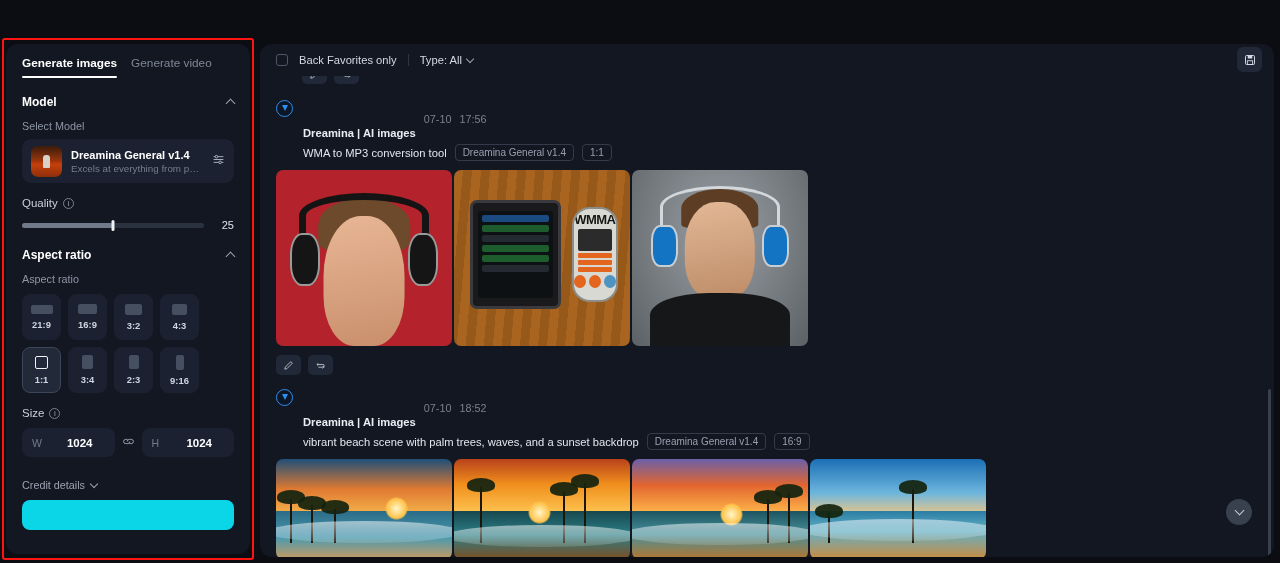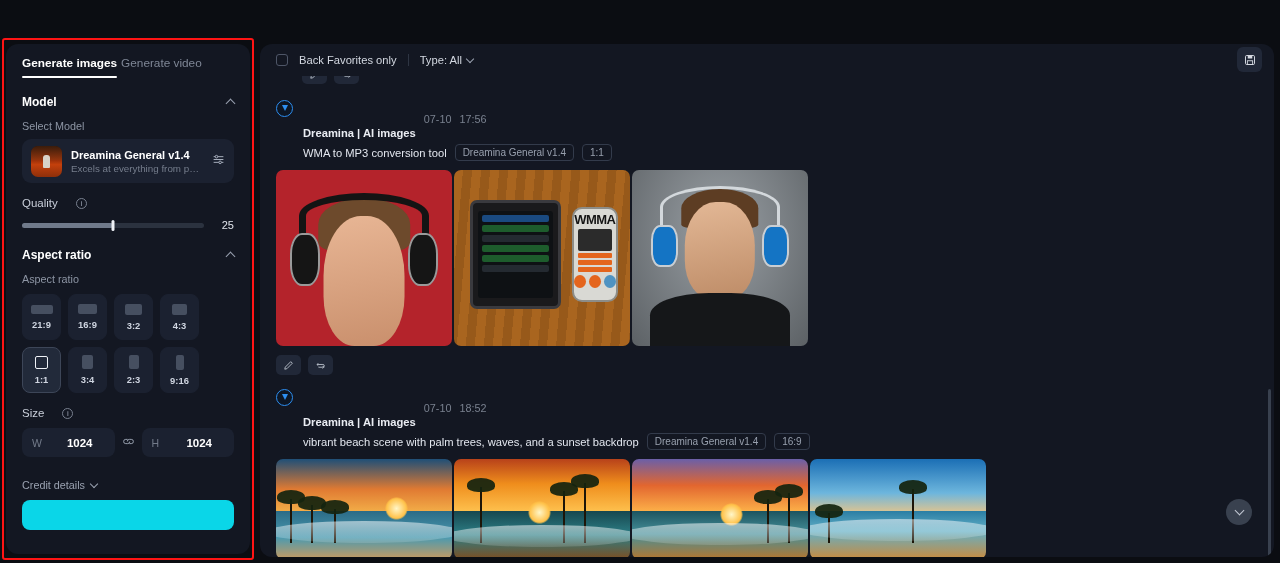--- a/index.html
+++ b/index.html
@@ -55,21 +55,21 @@
 
   
   .left-outline {
     position: absolute; left: 2px; top: 38px; width: 252px; height: 522px;
     border: 2px solid #ff1414; border-radius: 3px; z-index: 30; pointer-events: none;
   }
   .left-panel {
     position: absolute; left: 6px; top: 44px; width: 244px; height: 510px;
     background: #131722; border-radius: 12px; overflow: hidden;
   }
-  .tabs { display: flex; gap: 4px; padding: 12px 28px 0 16px; }
+  .tabs { display: flex; gap: 14px; padding: 12px 28px 0 16px; }
   .tab {
     font-size: 11.8px; color: #7f8796; padding-bottom: 8px; cursor: pointer;
     position: relative; white-space: nowrap;
   }
   .tab.active { color: #ffffff; font-weight: bold; }
   .tab.active::after {
     content: ""; position: absolute; left: 0; right: 0; bottom: 0;
     height: 2px; background: #ffffff; border-radius: 1px;
   }
   .panel-body { padding: 0 16px; }
@@ -111,21 +111,21 @@
     background: #d8d2c8; border-radius: 3px 3px 1px 1px;
   }
   .model-text { min-width: 0; flex: 1; }
   .model-name { font-size: 11px; color: #fff; font-weight: bold; white-space: nowrap; }
   .model-desc {
     font-size: 9.8px; color: #757d8c; margin-top: 2px;
     white-space: nowrap; overflow: hidden; text-overflow: ellipsis; max-width: 140px;
   }
   .slider-icon { margin-left: auto; color: #aab1bf; font-size: 12px; flex: none; }
 
-  .row-label { display: flex; align-items: center; gap: 18px; margin-top: 14px; }
+  .row-label { display: flex; align-items: center; gap: 5px; margin-top: 14px; }
   .row-label span.t { font-size: 11.5px; color: #c9cfda; }
   .info-i {
     width: 11px; height: 11px; border: 1px solid #78808f; border-radius: 50%;
     font-size: 8px; line-height: 9.5px; text-align: center; color: #9aa2b1;
   }
   .slider-wrap { display: flex; align-items: center; gap: 10px; margin-top: 10px; }
   .slider-track {
     flex: 1; height: 5px; border-radius: 3px; background: #2b323f; position: relative;
   }
   .slider-fill {
@@ -278,21 +278,21 @@
   }
   .a-devices-wood .tab-dev .scr {
     position: absolute; inset: 8% 6%; background: #0e1114; border-radius: 3px;
     overflow: hidden; display: flex; flex-direction: column; gap: 3px; padding: 4px;
   }
   .a-devices-wood .ln { height: 7px; border-radius: 2px; background: #242a31; }
   .a-devices-wood .ln.g { background: #1d5c2c; }
   .a-devices-wood .ln.b { background: #1a4a80; }
   .a-devices-wood .phone {
     position: absolute; right: 7%; top: 21%; width: 26%; height: 54%;
-    background: #d9d9d4; border-radius: 10px; border: 2px solid #8d8d88;
+    background: #d9d9d4; border-radius: 18px; border: 2px solid #8d8d88;
     overflow: hidden;
   }
   .a-devices-wood .phone .wm {
     color: #151515; font-weight: bold; font-size: 13px; text-align: center;
     margin-top: 3px; letter-spacing: -0.5px;
   }
   .a-devices-wood .phone .blk {
     margin: 2px 4px; height: 22px; background: #2b2b2b; border-radius: 2px;
   }
   .a-devices-wood .phone .orow {

